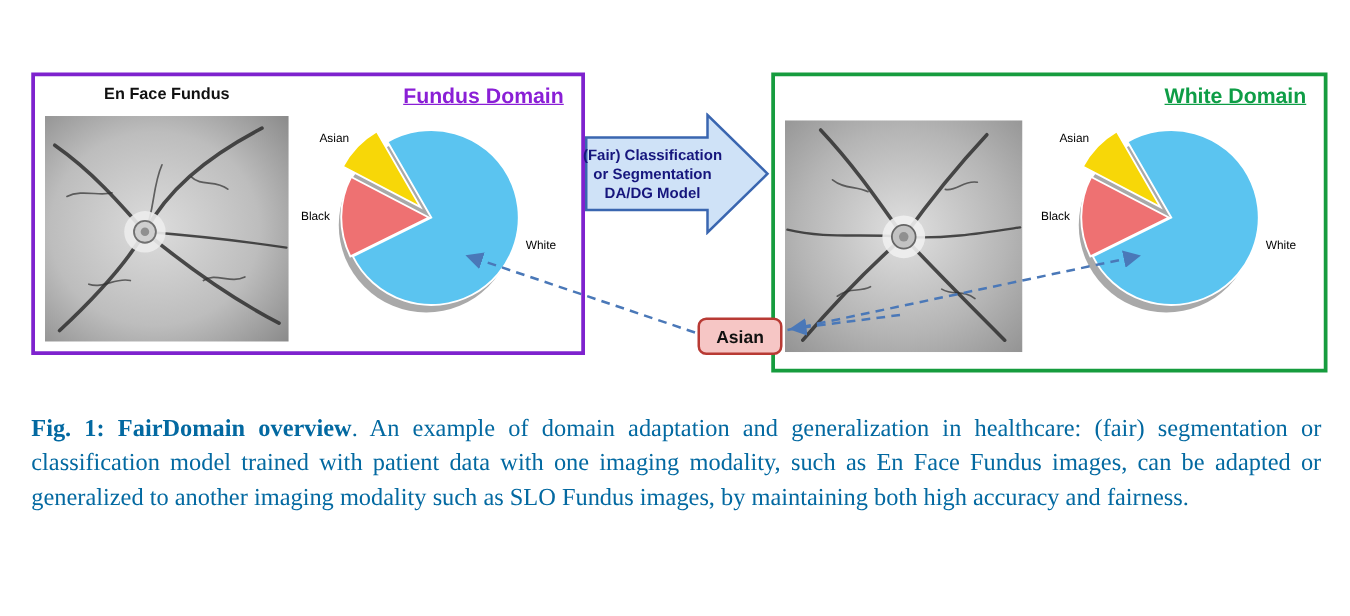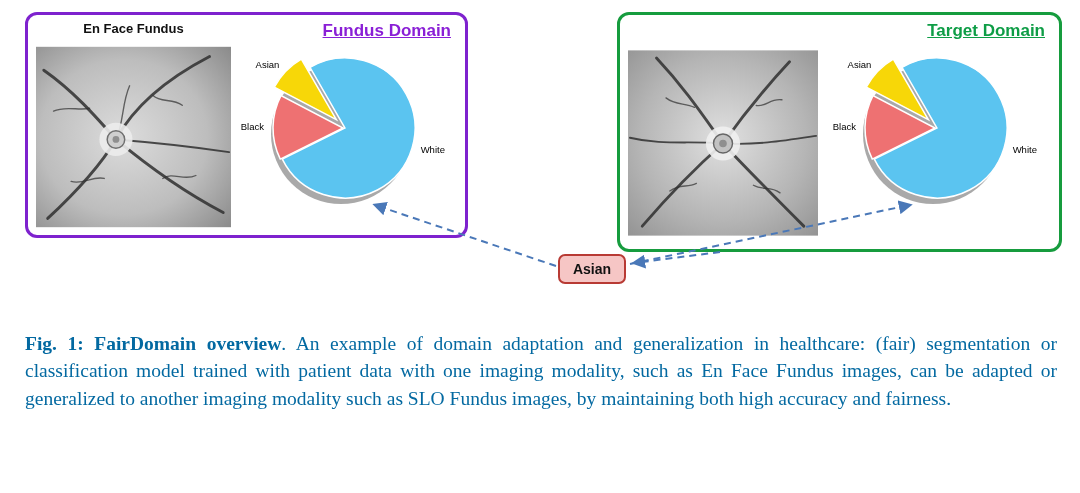--- a/index.html
+++ b/index.html
@@ -1,21 +1,21 @@
 <!DOCTYPE html>
 <html style="--source-border: #7E22CE; --source-title: #8A1FD6; --target-border: #169C3E; --target-title: #0E9D46; --arrow-fill: #CFE2F7; --arrow-border: #3A66B0; --arrow-text: #16167D; --paired-fill: #F6C6C5; --paired-border: #B83A34; --dashed-line: #4A78B8;"><head>
 <meta charset="utf-8">
 <style>
   * { margin:0; padding:0; box-sizing:border-box; }
   html,body { background:#ffffff; font-family:"Liberation Sans", sans-serif; }
   .page { position:relative; width:1080px; height:493px; background:#fff; overflow:hidden; }
 
   .figure { position:relative; width:1080px; height:300px; }
 
-  .domain-box { position:absolute; border-radius:12px; background:#fff; }
+  .domain-box { position:absolute; border-radius:0; background:#fff;margin-top:46px; }
   .domain-box.source { left:25px; top:12px; width:443px; height:226px; border:3px solid var(--source-border); }
   .domain-box.target { left:617px; top:12px; width:445px; height:240px; border:3px solid var(--target-border); }
 
   .img-label { position:absolute; left:8px; top:6px; width:195px; text-align:center;
                font-size:13px; font-weight:bold; color:#111; }
   .domain-title { position:absolute; right:14px; top:6px; font-size:17px; font-weight:bold;
                   text-decoration:underline; }
   .source .domain-title { color:var(--source-title); }
   .target .domain-title { color:var(--target-title); }
 
@@ -94,23 +94,33 @@
             <path d="M 105 85 L 70 24.37822173508929 A 70 70 0 1 1 42.3001767832411 116.12446254294491 Z" fill="#5BC4F0" stroke="#ffffff" stroke-width="1.5"></path>
             <text x="180.62824030503333" y="107.83351195861327" font-size="9.5" fill="#000000" text-anchor="start" dominant-baseline="middle" font-family="Liberation Sans, sans-serif">White</text>
             <path d="M 103.00010966126898 84.9790564317675 L 40.30028644451008 116.10351897471242 A 70 70 0 0 1 40.96585911508395 52.548333973377176 Z" fill="#EE7172" stroke="#ffffff" stroke-width="1.5"></path>
             <text x="24.004441281393525" y="84.15178548658407" font-size="9.5" fill="#000000" text-anchor="end" dominant-baseline="middle" font-family="Liberation Sans, sans-serif">Black</text>
             <path d="M 96.33887726281965 76.69428191355512 L 34.30462671663462 44.26355945516479 A 70 70 0 0 1 61.33887726281962 16.072503648644428 Z" fill="#F7D708" stroke="#ffffff" stroke-width="1.5"></path>
             <text x="39.31981924304905" y="22.014971177792972" font-size="9.5" fill="#000000" text-anchor="end" dominant-baseline="middle" font-family="Liberation Sans, sans-serif">Asian</text>
           </svg>
       </div>
     </div>
 
+    <div class="model-arrow">
+      <svg width="148" height="98" viewBox="0 0 148 98">
+        <polygon class="arrow-shape" points="1,20 98,20 98,2 146,49 98,96 98,78 1,78"></polygon>
+      </svg>
+      <div class="arrow-text">
+        <span>(Fair) Classification</span>
+        <span>or Segmentation</span>
+        <span>DA/DG Model</span>
+      </div>
+    </div>
 
     <div class="domain-box target">
-      <div class="domain-title">Target Domain</div>
+      <div class="domain-title">White Domain</div>
 
       <div class="fundus">
         <svg width="190" height="200" viewBox="0 0 200 195">
           <defs>
             <radialGradient id="gfB" cx="50%" cy="48%" r="80%">
               <stop offset="0%" stop-color="#e0e0e0"></stop>
               <stop offset="55%" stop-color="#b5b5b5"></stop>
               <stop offset="100%" stop-color="#8a8a8a"></stop>
             </radialGradient>
           </defs>

